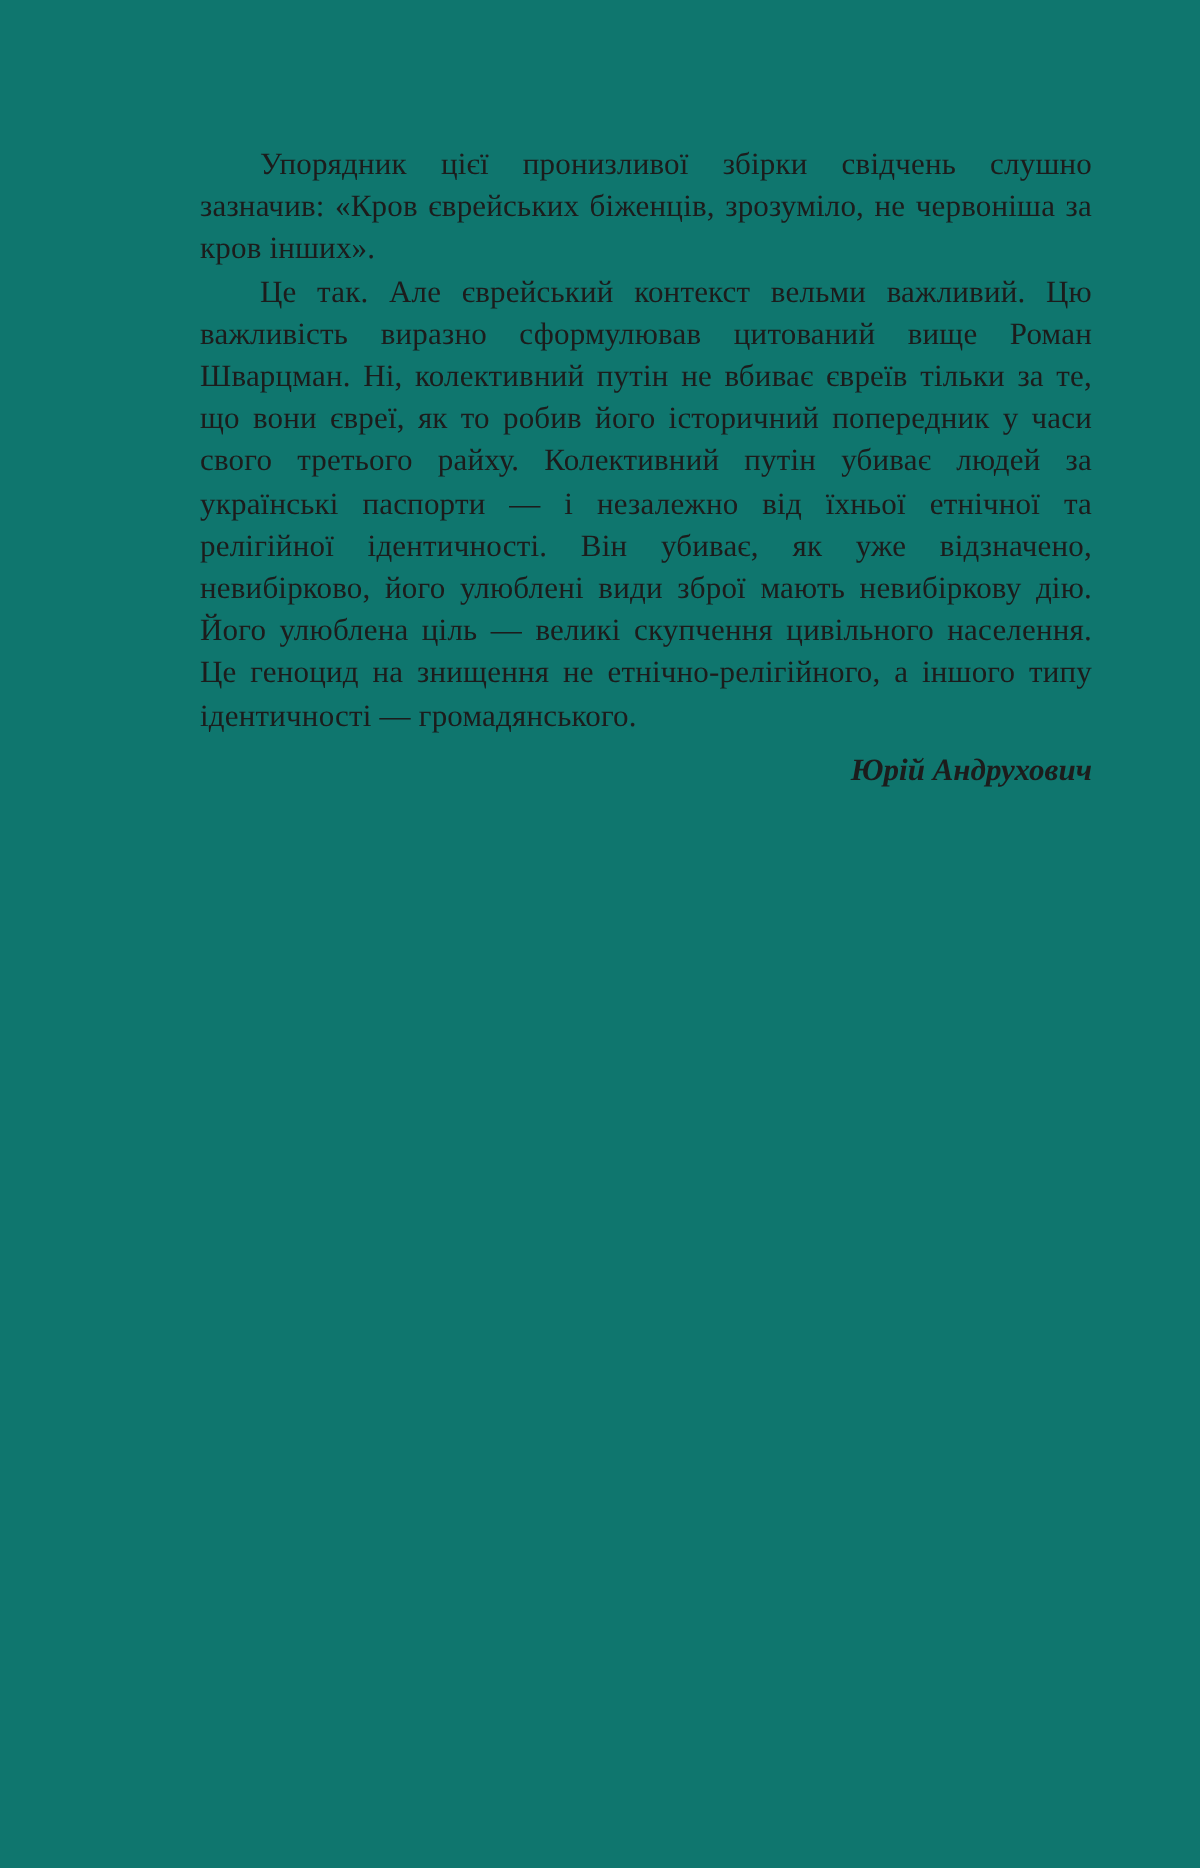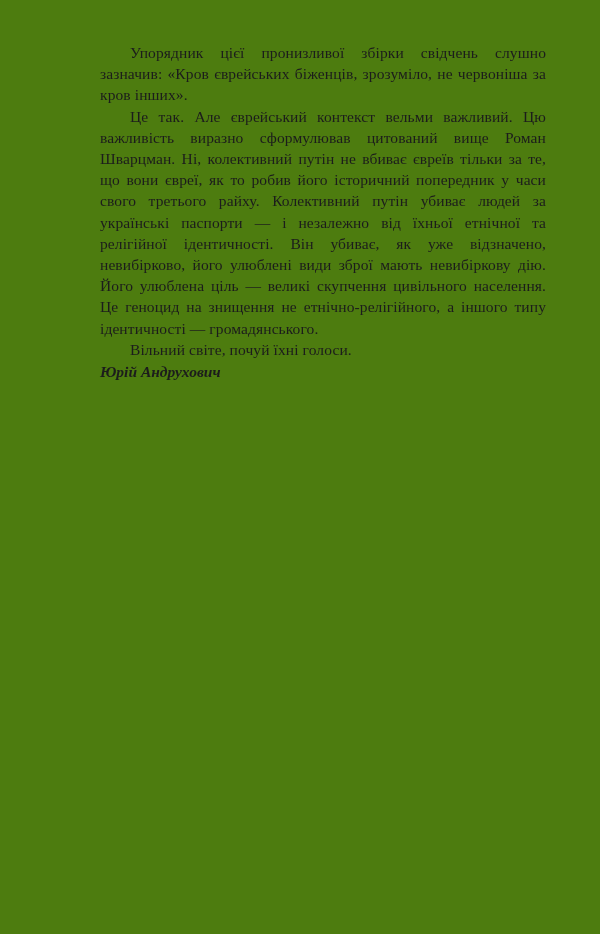--- a/index.html
+++ b/index.html
@@ -11,34 +11,34 @@
   body {
     width: 600px;
     height: 934px;
     font-family: "Liberation Serif", "DejaVu Serif", serif;
     color: #1c1c1c;
     overflow: hidden;
   }
   .page {
     width: 600px;
     height: 934px;
-    padding: 42px 54px 0 100px;
-    background: #4d7c0f;
+    padding: 72px 54px 0 100px;
+    background: #0f766e;
   }
   .text-block p {
     margin: 0;
     text-align: justify;
     text-indent: 30px;
     font-size: 15.5px;
     line-height: 21.2px;
     letter-spacing: 0.1px;
   }
   .signature {
-    margin-top: 1px;
-    text-align: left;
+    margin-top: 6px;
+    text-align: right;
   }
   .sig-name {
     display: block;
     font-weight: bold;
     font-style: italic;
     font-size: 15.5px;
     line-height: 21px;
   }
   .sig-role {
     display: block;
@@ -48,18 +48,17 @@
     padding-right: 6px;
   }
 </style>
 </head>
 <body>
 
 <div class="page">
   <div class="text-block">
     <p>Упорядник цієї пронизливої збірки свідчень слушно зазначив: «Кров єврейських біженців, зрозуміло, не червоніша за кров інших».</p>
     <p>Це так. Але єврейський контекст вельми важливий. Цю важливість виразно сформулював цитований вище Роман Шварцман. Ні, колективний путін не вбиває євреїв тільки за те, що вони євреї, як то робив його історичний попередник у часи свого третього райху. Колективний путін убиває людей за українські паспорти — і незалежно від їхньої етнічної та релігійної ідентичності. Він убиває, як уже відзначено, невибірково, його улюблені види зброї мають невибіркову дію. Його улюблена ціль — великі скупчення цивільного населення. Це геноцид на знищення не етнічно-релігійного, а іншого типу ідентичності — громадянського.</p>
-    <p>Вільний світе, почуй їхні голоси.</p>
   </div>
   <div class="signature">
     <span class="sig-name">Юрій Андрухович</span>
   </div>
 </div>
 
 </body></html>

